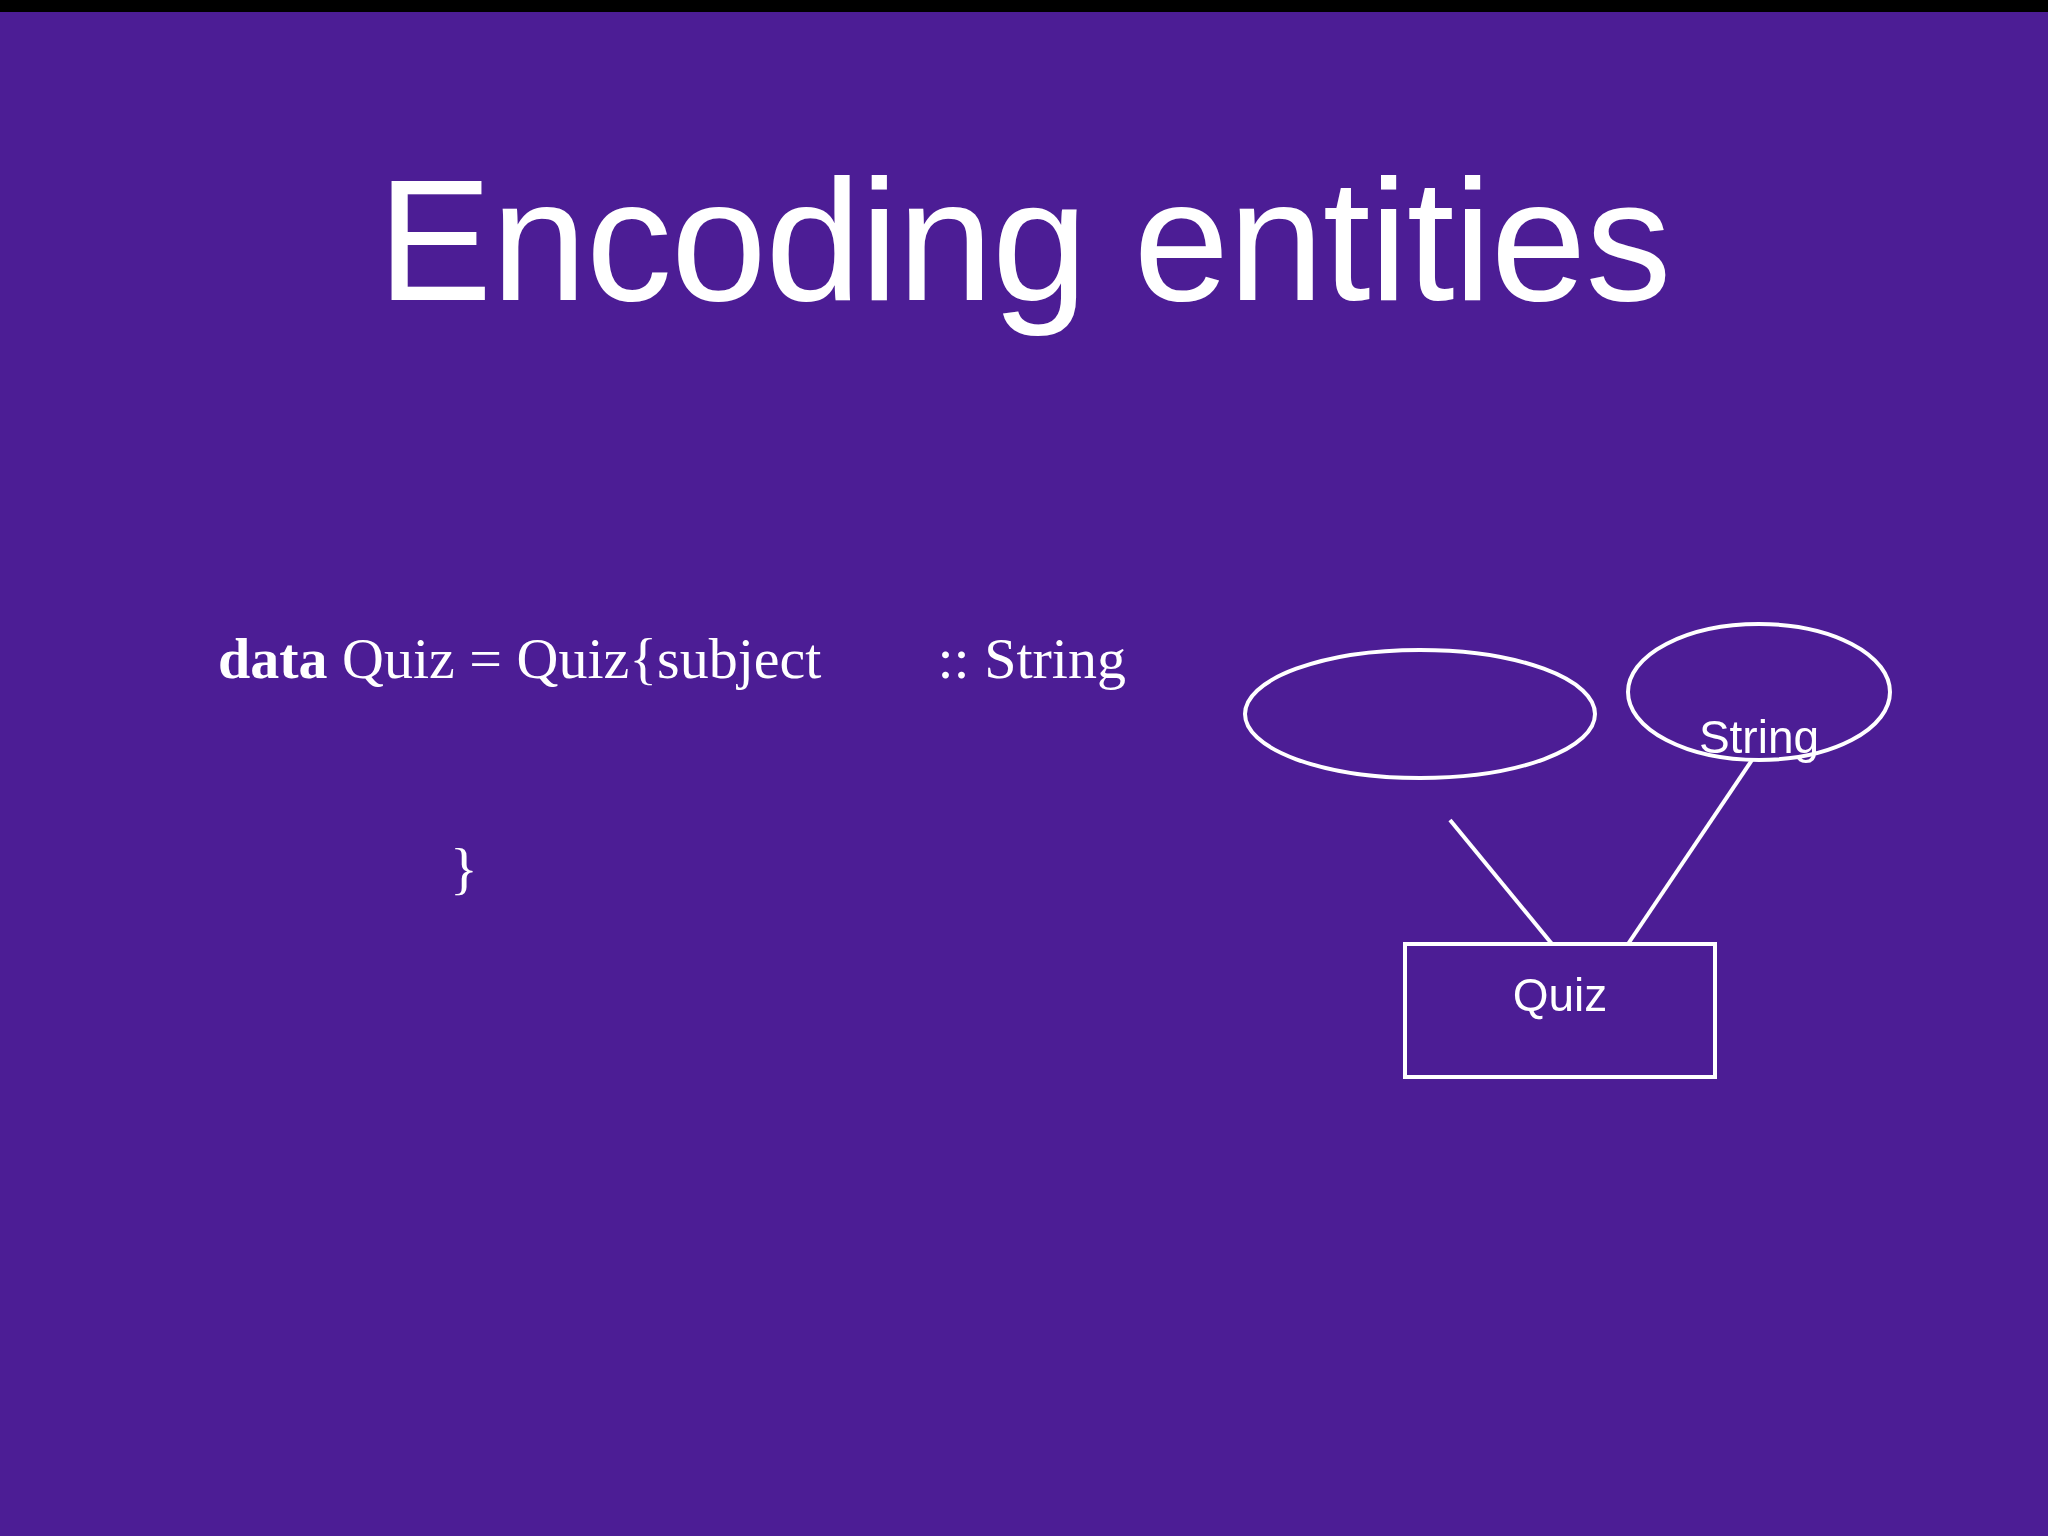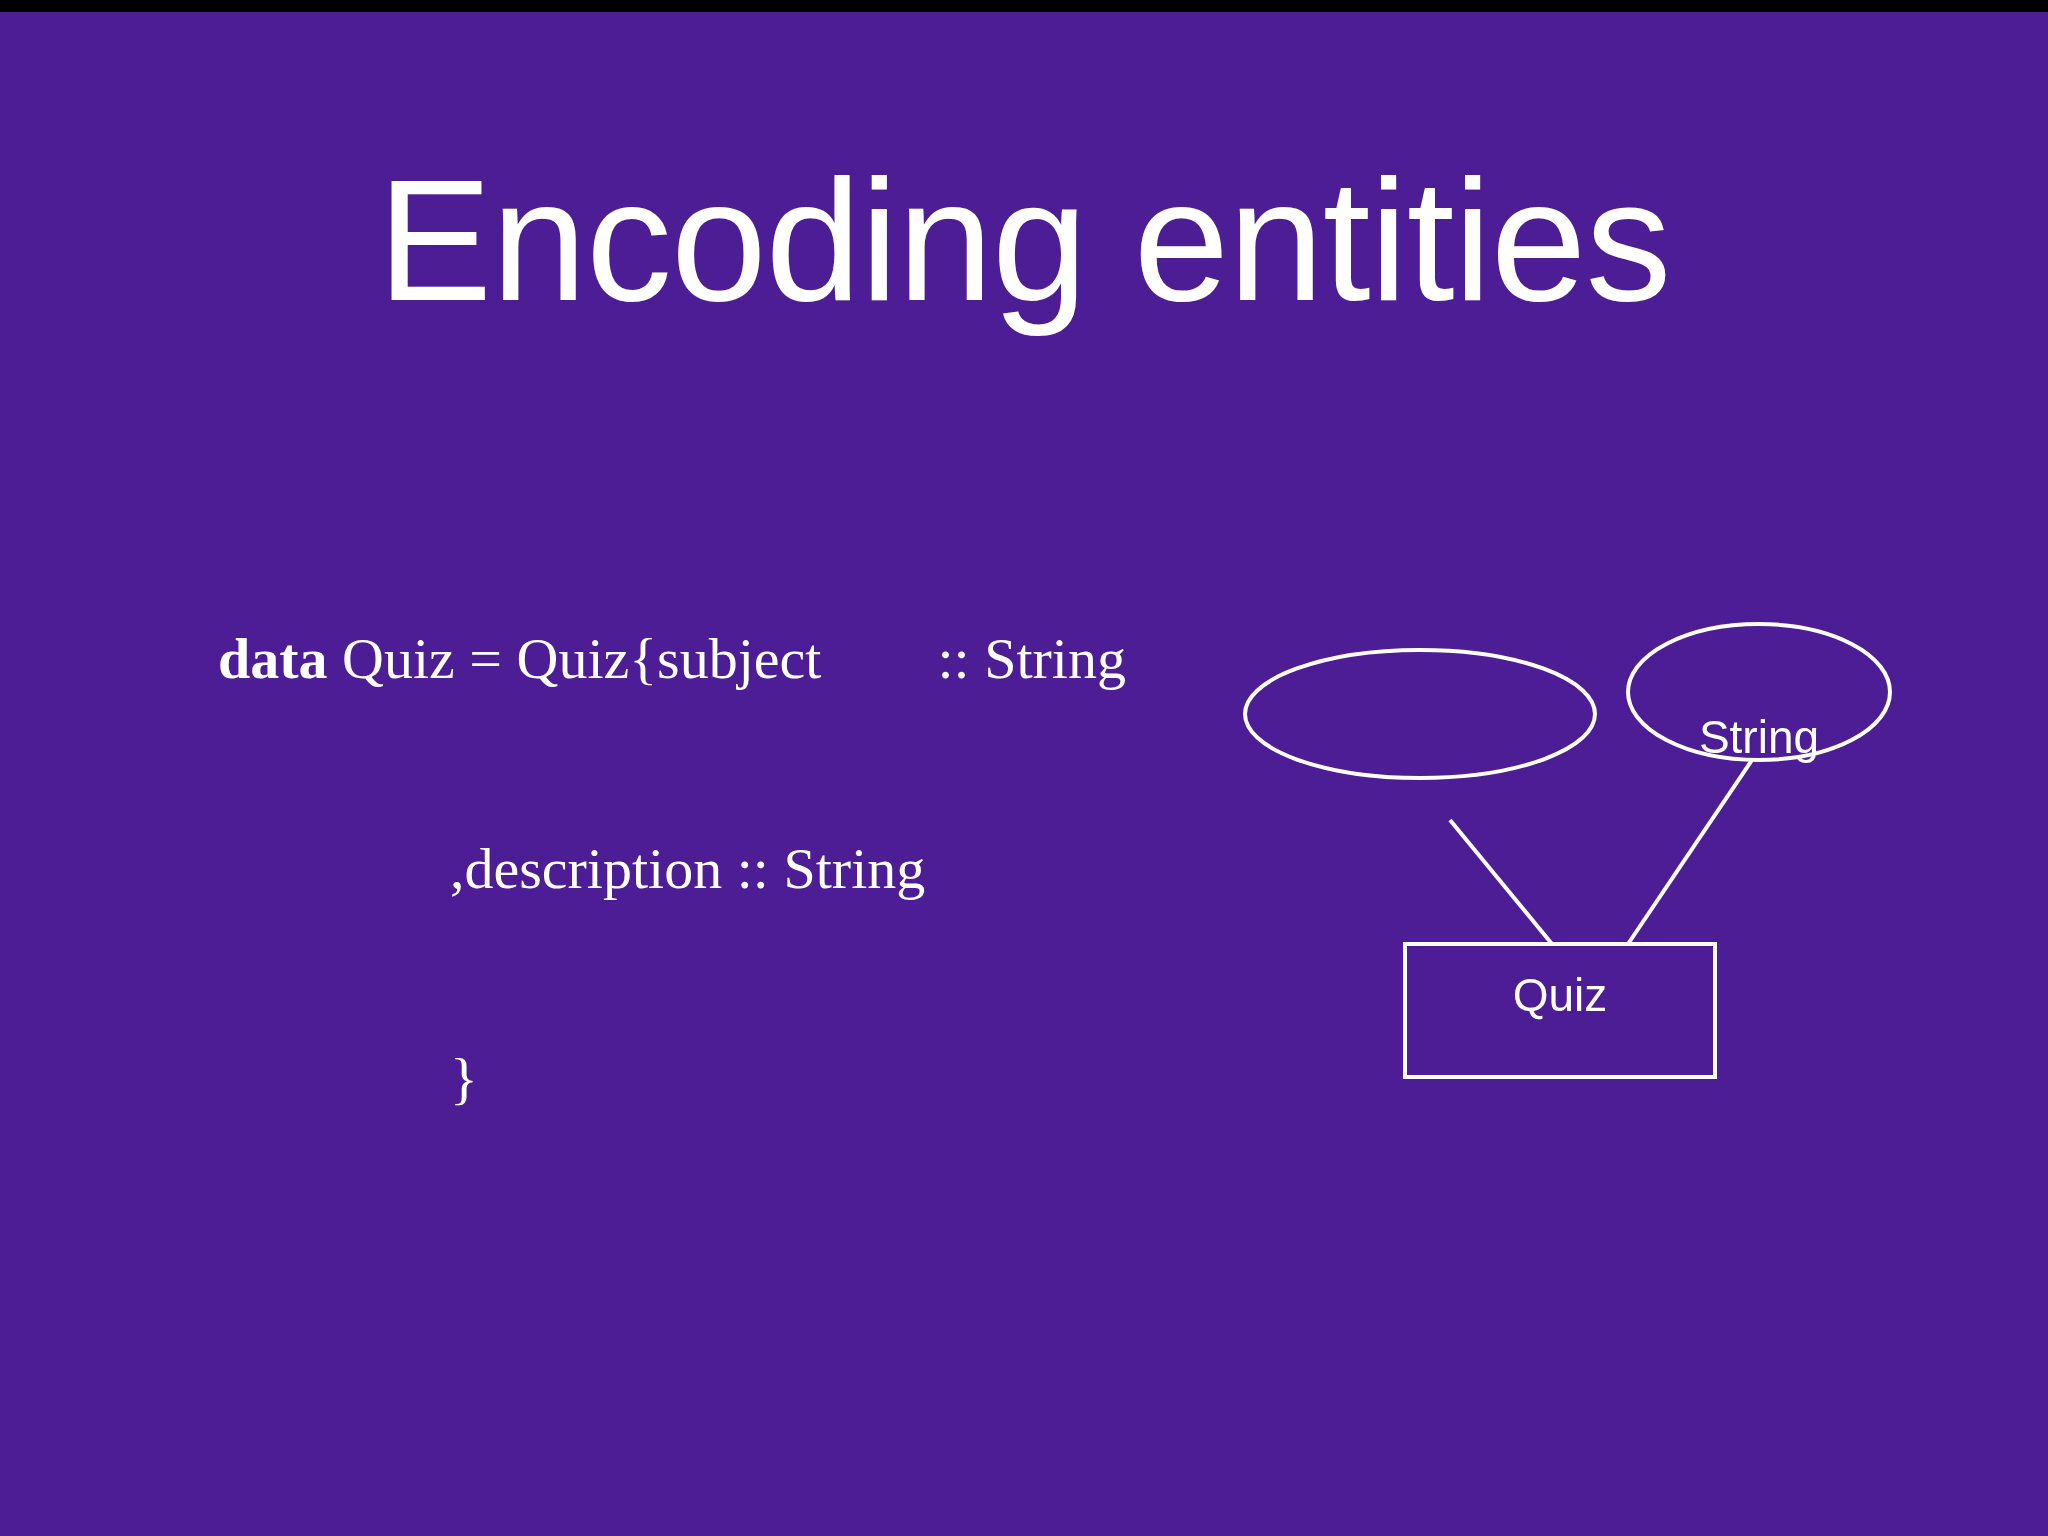--- a/index.html
+++ b/index.html
@@ -101,21 +101,20 @@
 </style>
 </head>
 <body>
 
 <div id="slide">
 
   <div id="slide-title">Encoding entities</div>
 
   <div id="code-block">
     <span class="code-line"><span class="kw">data</span><span class="it"> Quiz = Quiz{subject</span><span class="pad">        </span><span class="it">:: String</span></span>
-    <span class="code-line"><span class="it">                ,description</span><span class="pad"> </span><span class="it">:: String</span></span>
     <span class="code-line"><span class="it">                }</span></span>
   </div>
 
   <div id="er-diagram">
     <svg id="er-svg" viewBox="0 0 780 520">
 
       <line x1="270" y1="228" x2="372" y2="352" stroke="#ffffff" stroke-width="4"></line>
 
       <line x1="572" y1="168" x2="448" y2="352" stroke="#ffffff" stroke-width="4"></line>
 

